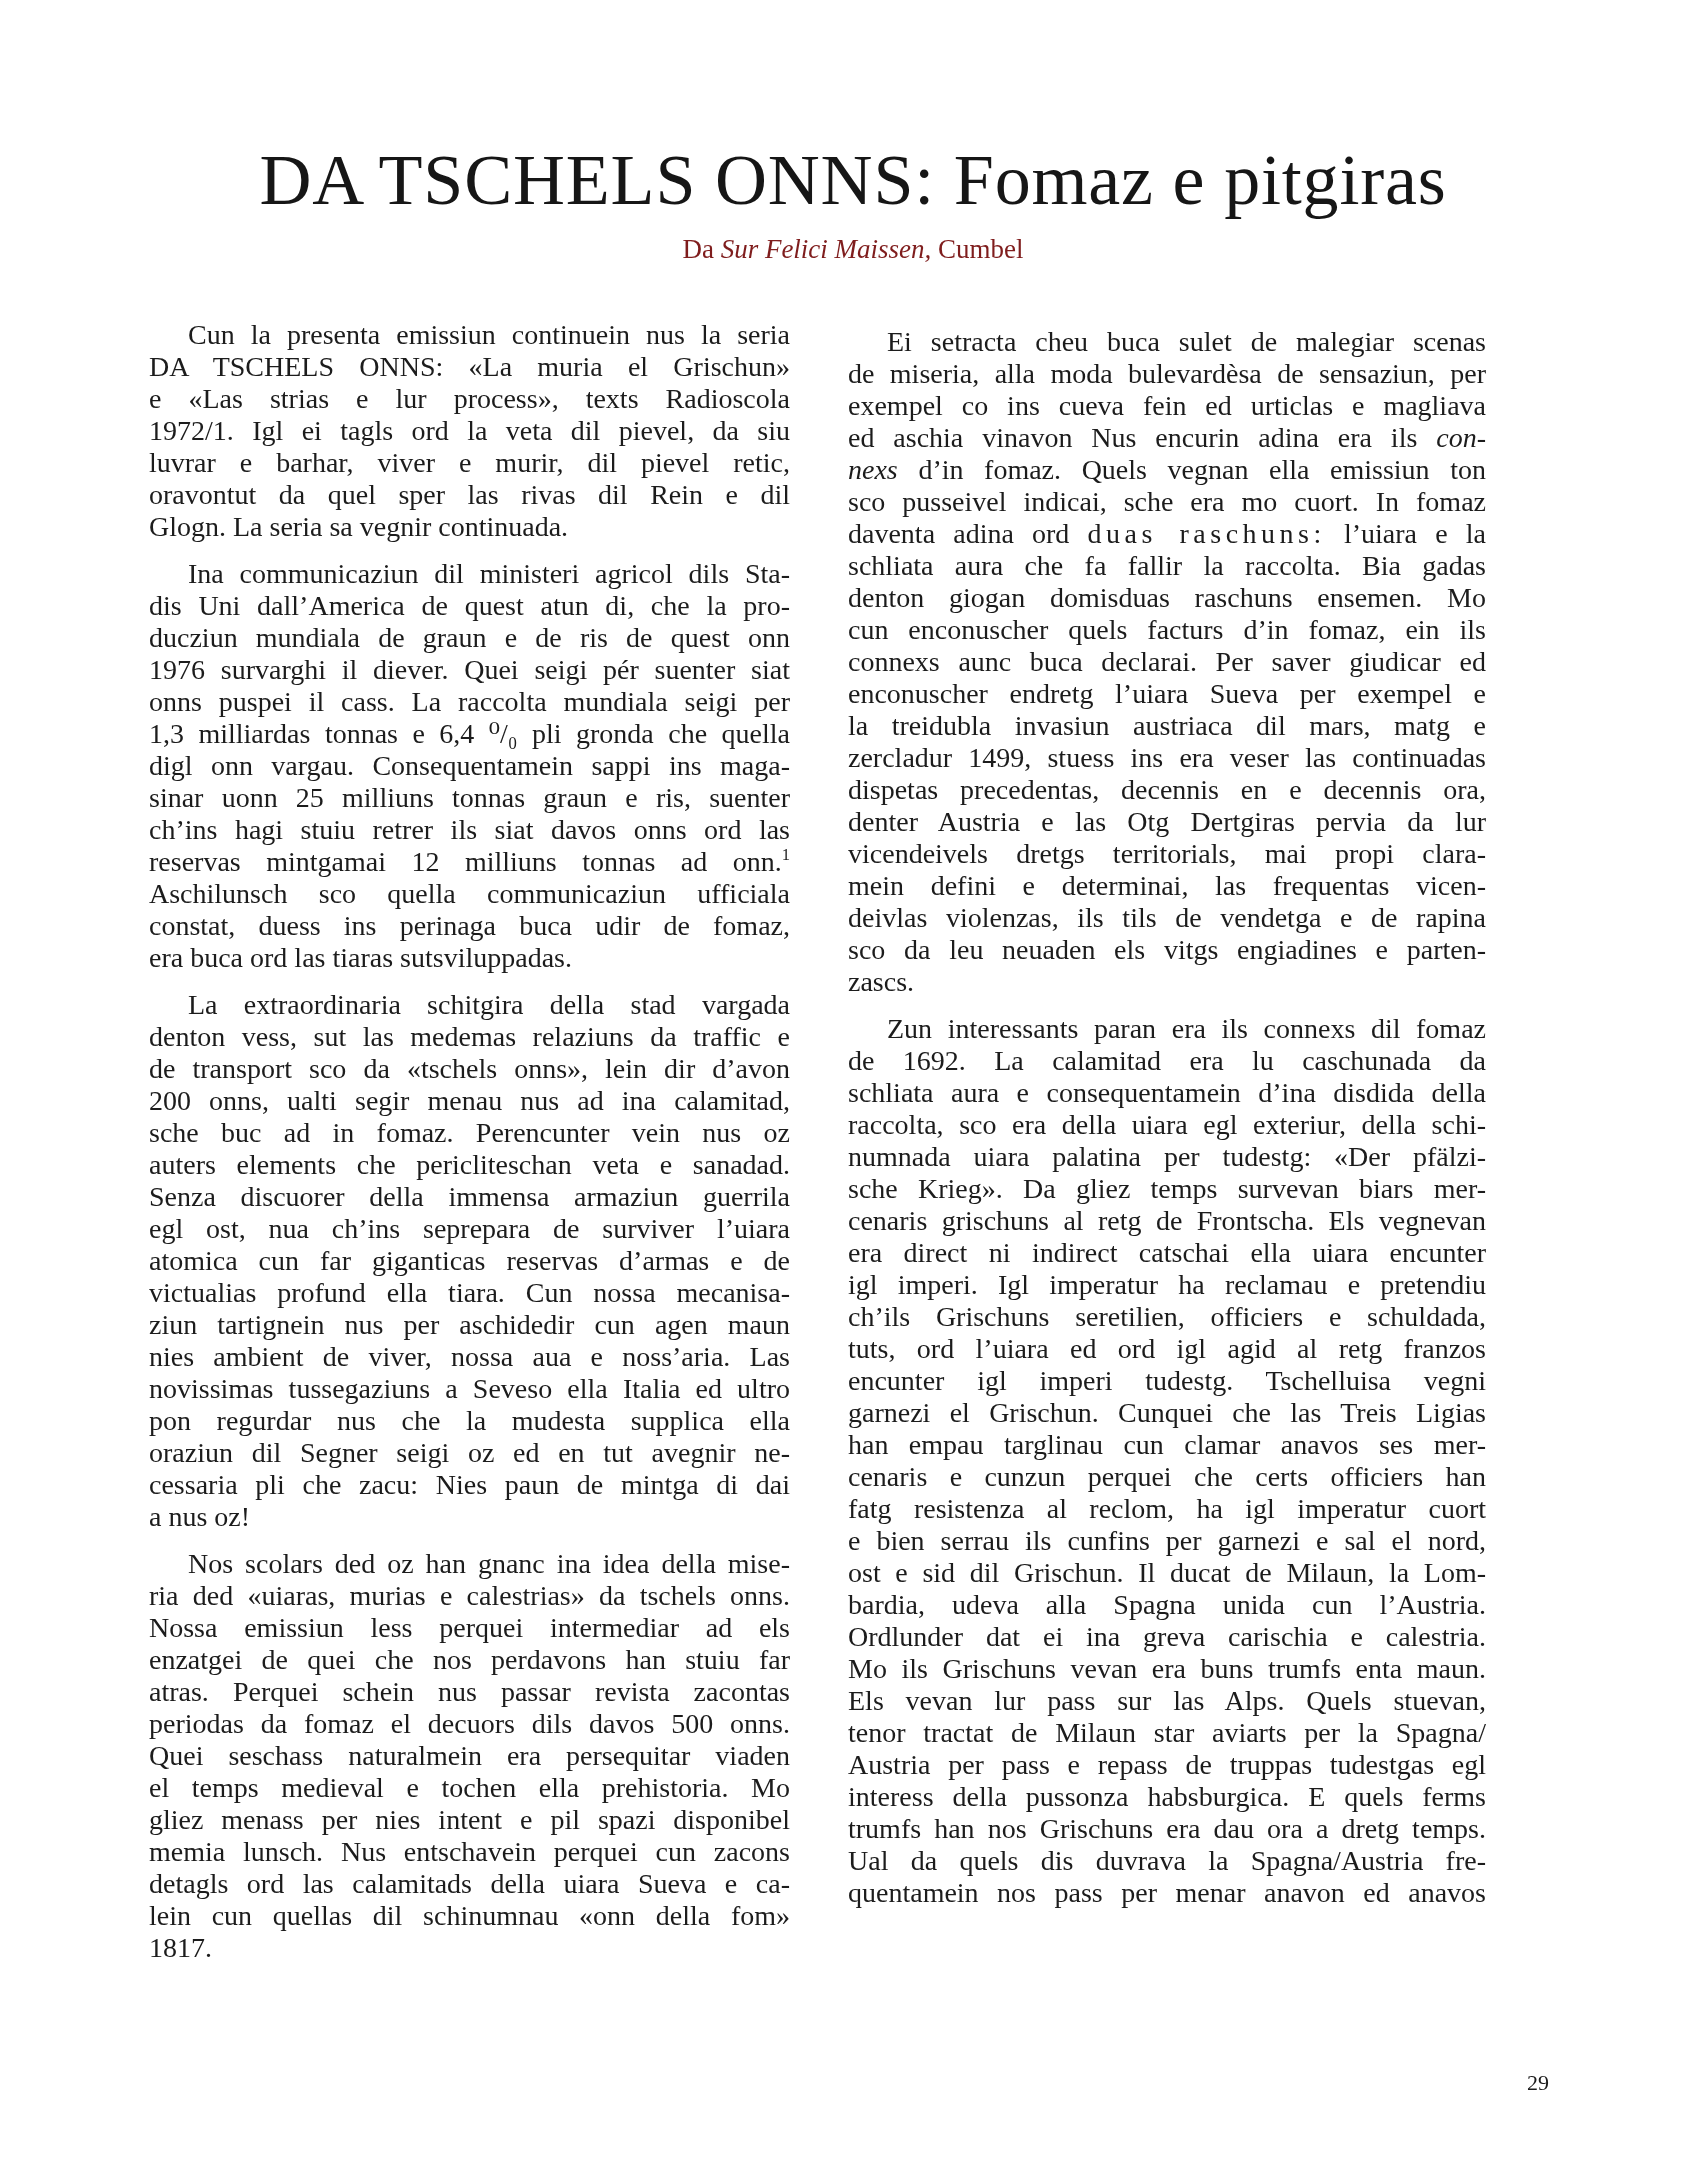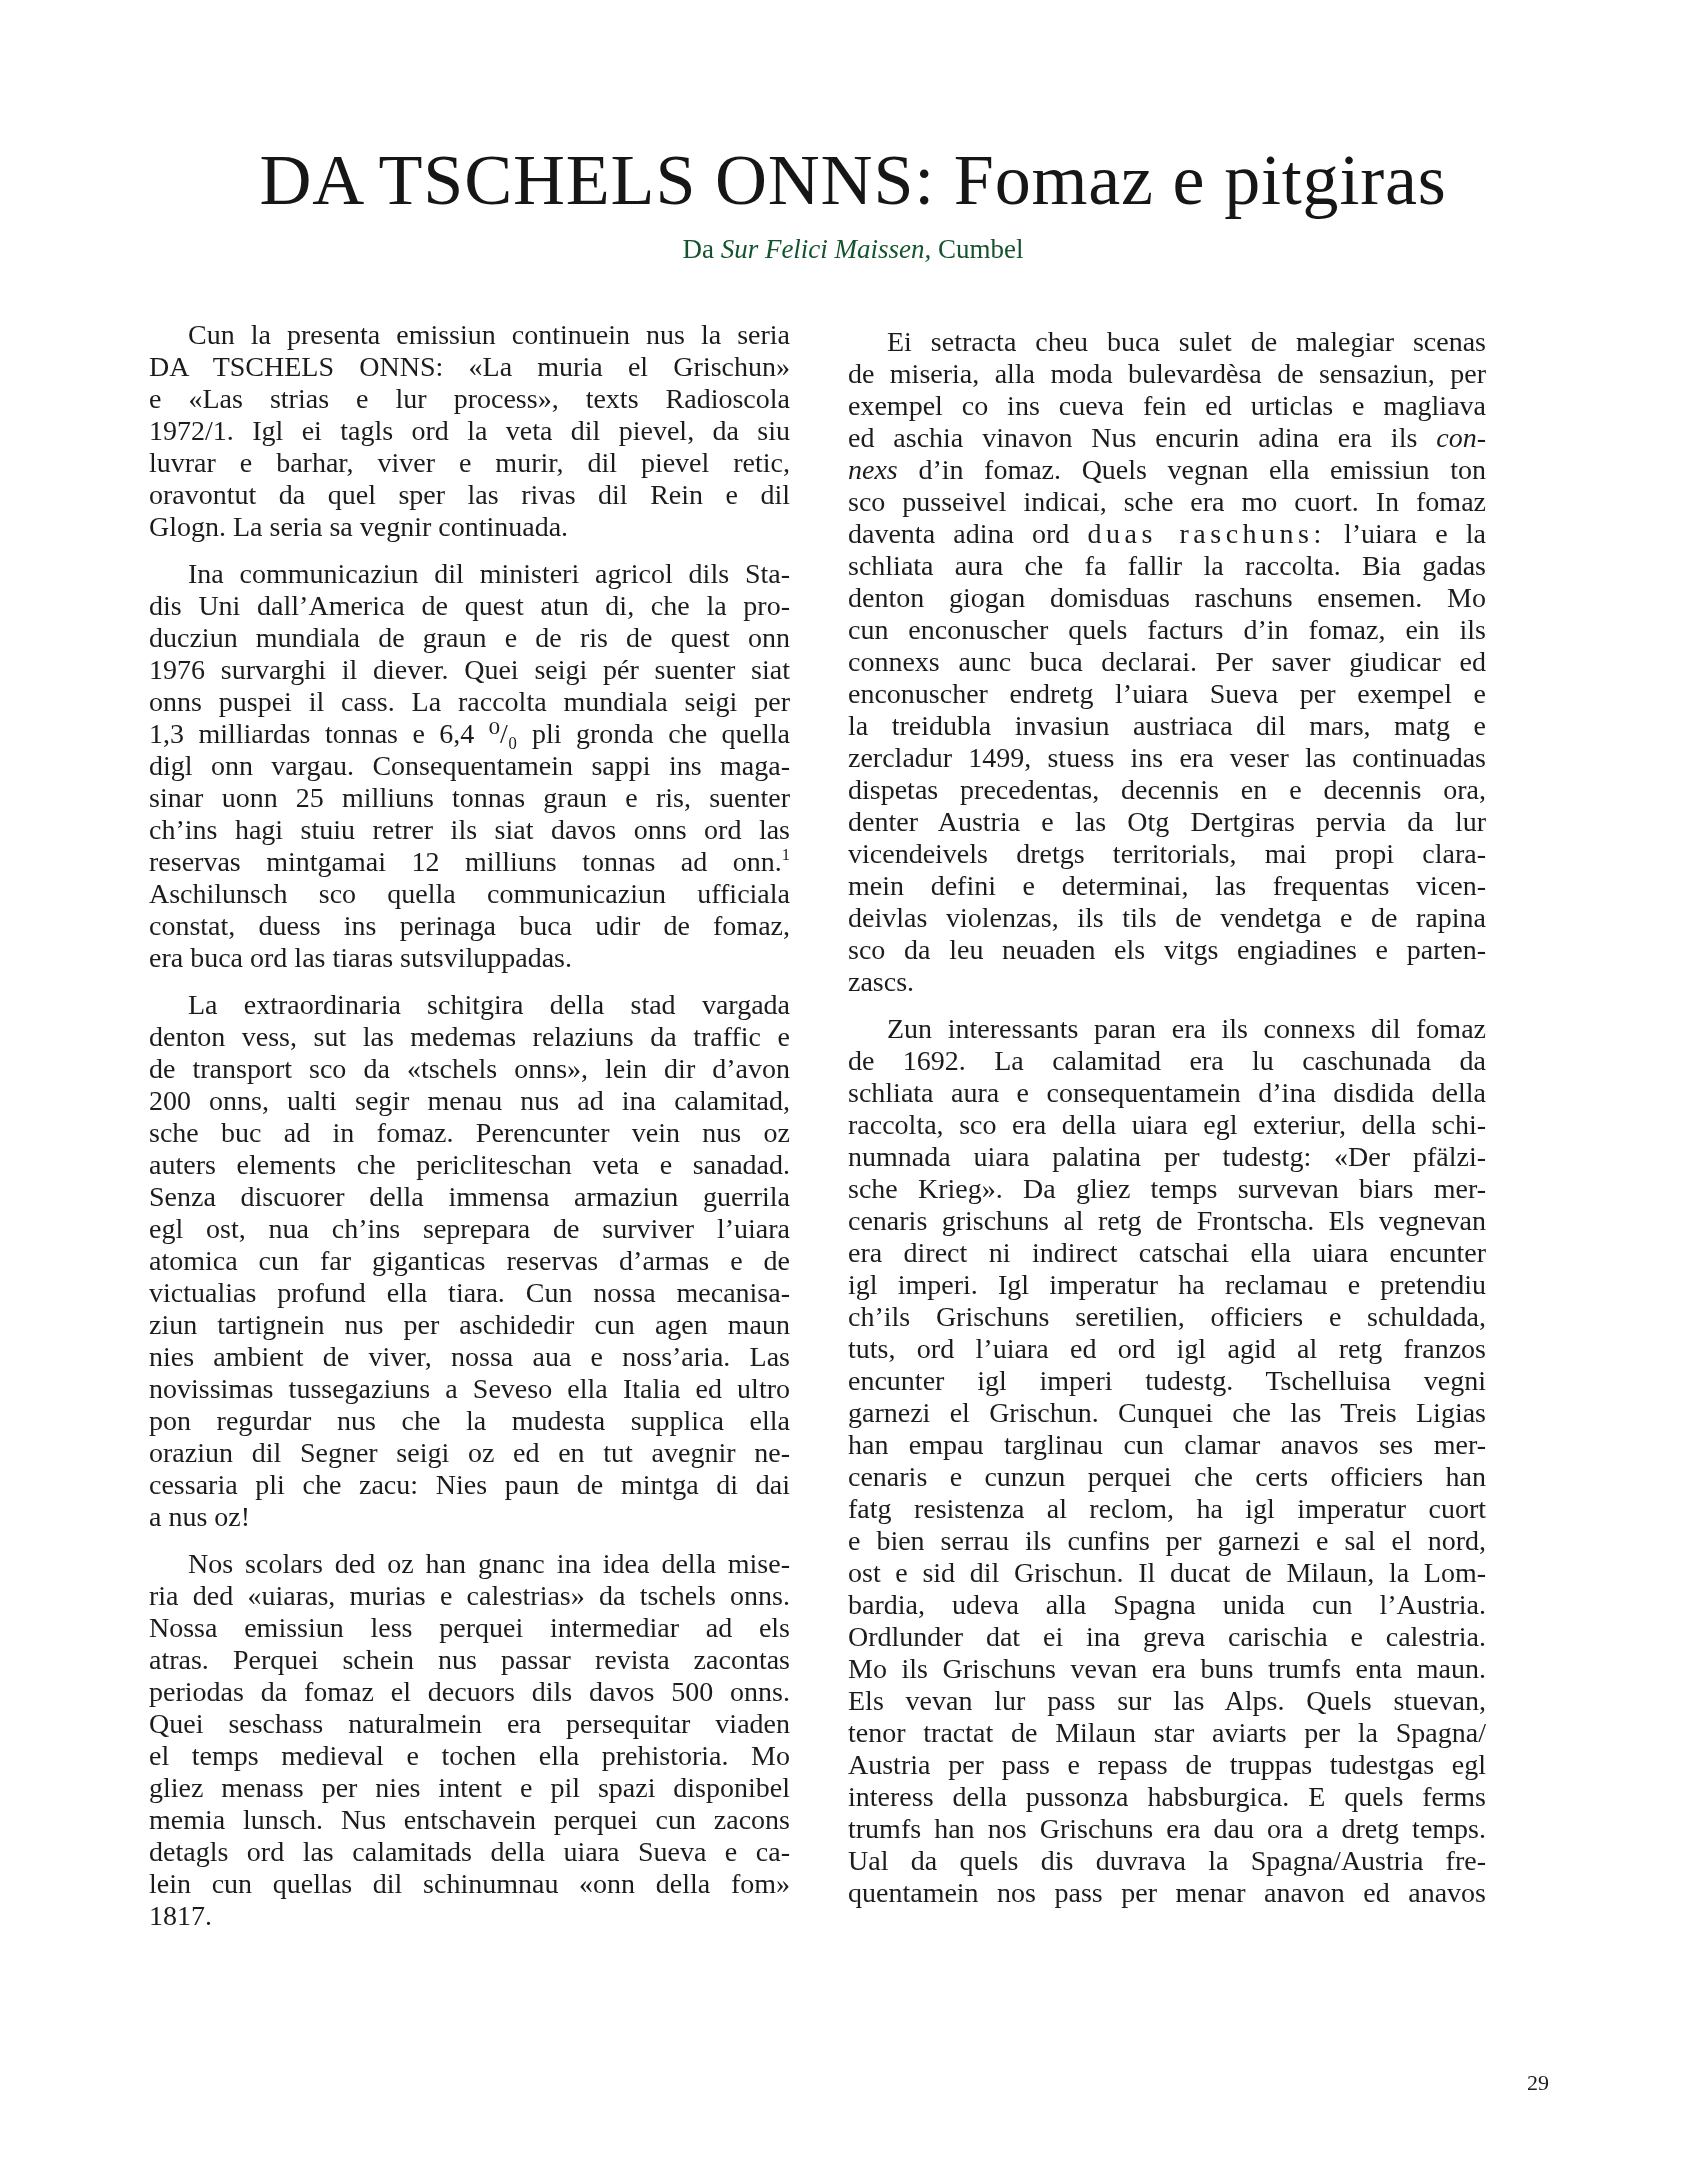--- a/index.html
+++ b/index.html
@@ -1,21 +1,21 @@
 <!DOCTYPE html>
 <html style="font-size:12px"><head>
 <meta charset="utf-8">
 <style>
   html, body { margin: 0; padding: 0; background: #ffffff; }
   body { width: 1706px; height: 2183px; position: relative; overflow: hidden; color: #1c1c1c;
          font-family: "Liberation Serif", "DejaVu Serif", serif; }
   .title { position: absolute; left: 0; width: 1706px; top: 142px; text-align: center;
            font-size: 72px; line-height: 76px; letter-spacing: 0.8px; color: #161616; }
   .byline { position: absolute; left: 0; width: 1706px; top: 230px; text-align: center;
-            font-size: 27px; line-height: 38px; color: #14532d; }
+            font-size: 27px; line-height: 38px; color: #7f1d1d; }
   .byline i { font-style: italic; }
   .col { position: absolute; top: 319px; font-size: 28px; line-height: 32px; }
   .col-left { left: 149px; width: 641px; }
   .col-right { left: 848px; width: 638px; margin-top: 7px; }
   .line { display: block; white-space: nowrap; text-align: justify; text-align-last: justify; height: 32px; overflow: visible; }
   .line.last { text-align-last: left; }
   .line.indent { padding-left: 39px; }
   .para-gap { display: block; height: 15px; }
   .line i { font-style: italic; }
   .line sup { font-size: 16.6px; line-height: 0; vertical-align: 10.6px; }
@@ -72,20 +72,21 @@
     <span class="line">pon regurdar nus che la mudesta supplica ella</span>
     <span class="line">oraziun dil Segner seigi oz ed en tut avegnir ne-</span>
     <span class="line">cessaria pli che zacu: Nies paun de mintga di dai</span>
     <span class="line last">a nus oz!</span>
   </div>
   <span class="para-gap"></span>
   <div>
     <span class="line indent">Nos scolars ded oz han gnanc ina idea della mise-</span>
     <span class="line">ria ded «uiaras, murias e calestrias» da tschels onns.</span>
     <span class="line">Nossa emissiun less perquei intermediar ad els</span>
+    <span class="line">enzatgei de quei che nos perdavons han stuiu far</span>
     <span class="line">atras. Perquei schein nus passar revista zacontas</span>
     <span class="line">periodas da fomaz el decuors dils davos 500 onns.</span>
     <span class="line">Quei seschass naturalmein era persequitar viaden</span>
     <span class="line">el temps medieval e tochen ella prehistoria. Mo</span>
     <span class="line">gliez menass per nies intent e pil spazi disponibel</span>
     <span class="line">memia lunsch. Nus entschavein perquei cun zacons</span>
     <span class="line">detagls ord las calamitads della uiara Sueva e ca-</span>
     <span class="line">lein cun quellas dil schinumnau «onn della fom»</span>
     <span class="line last">1817.</span>
   </div>

